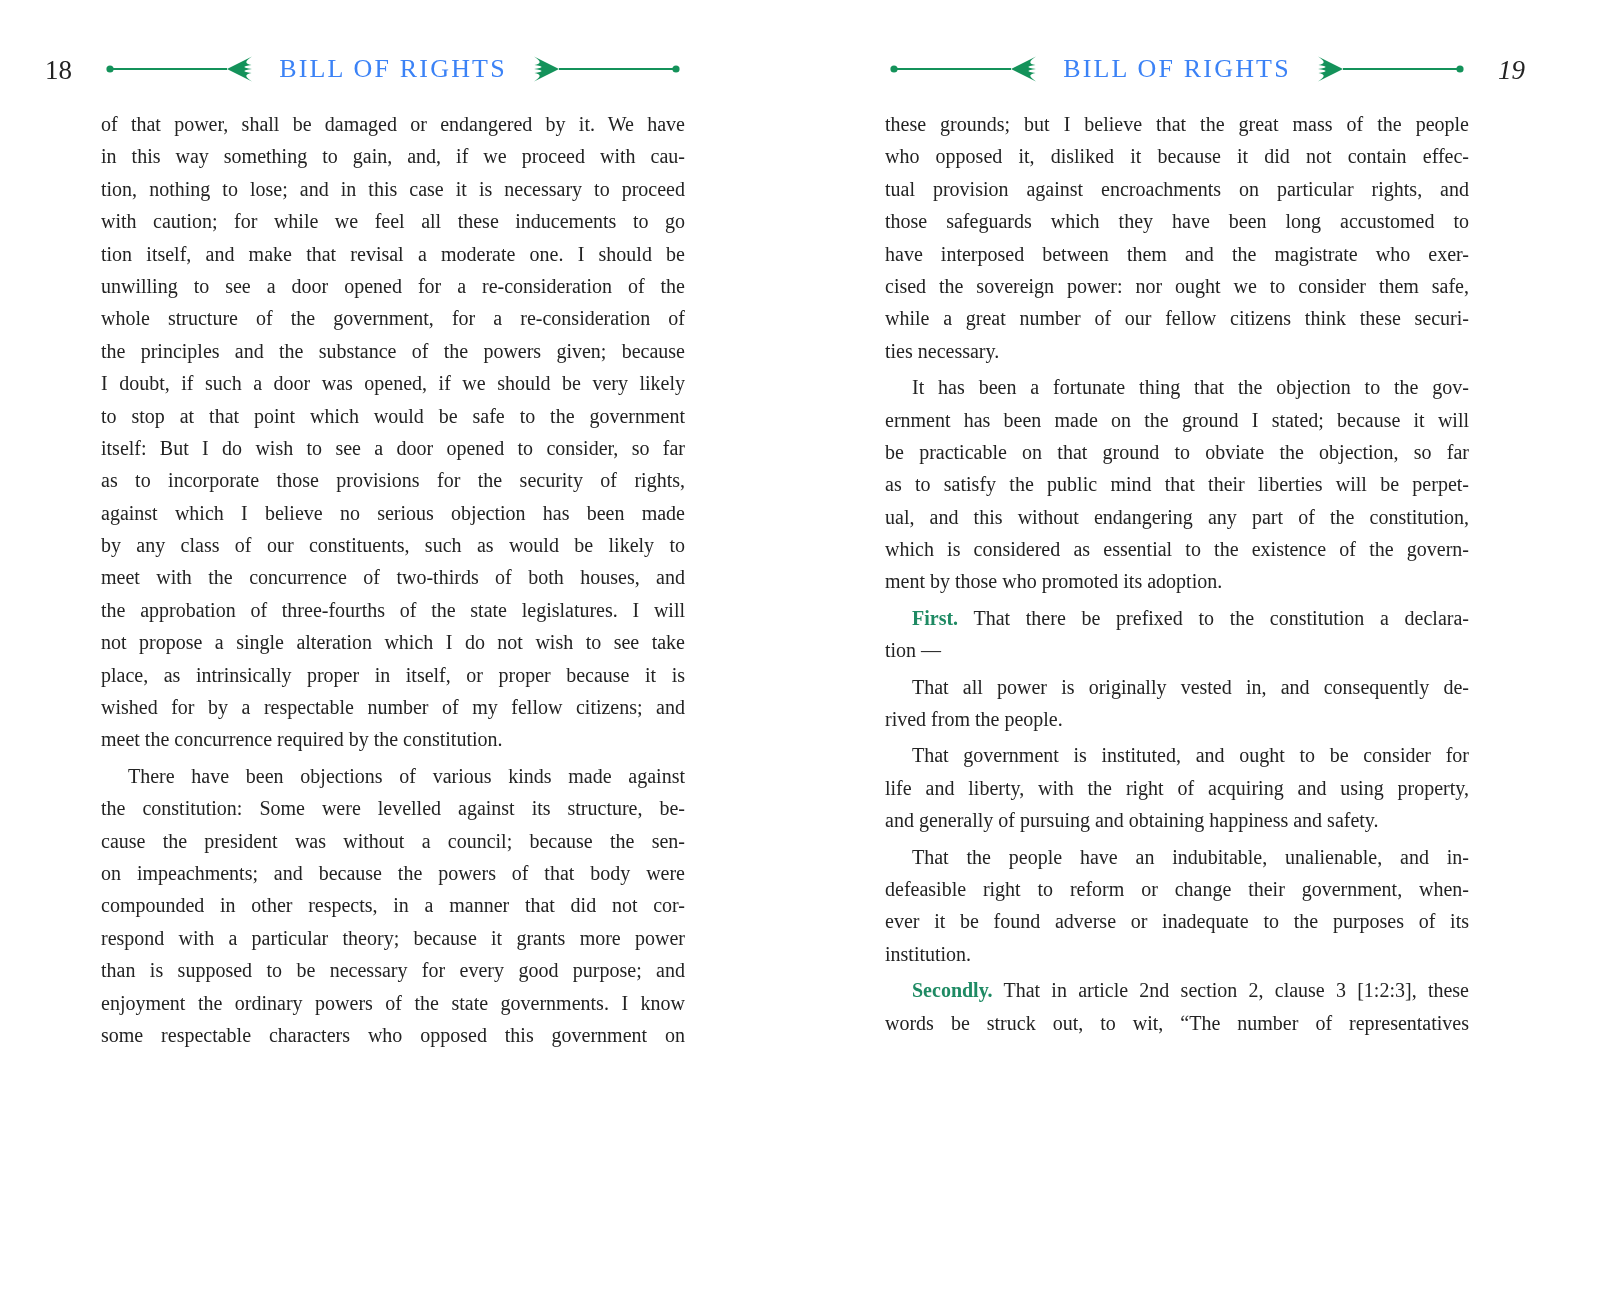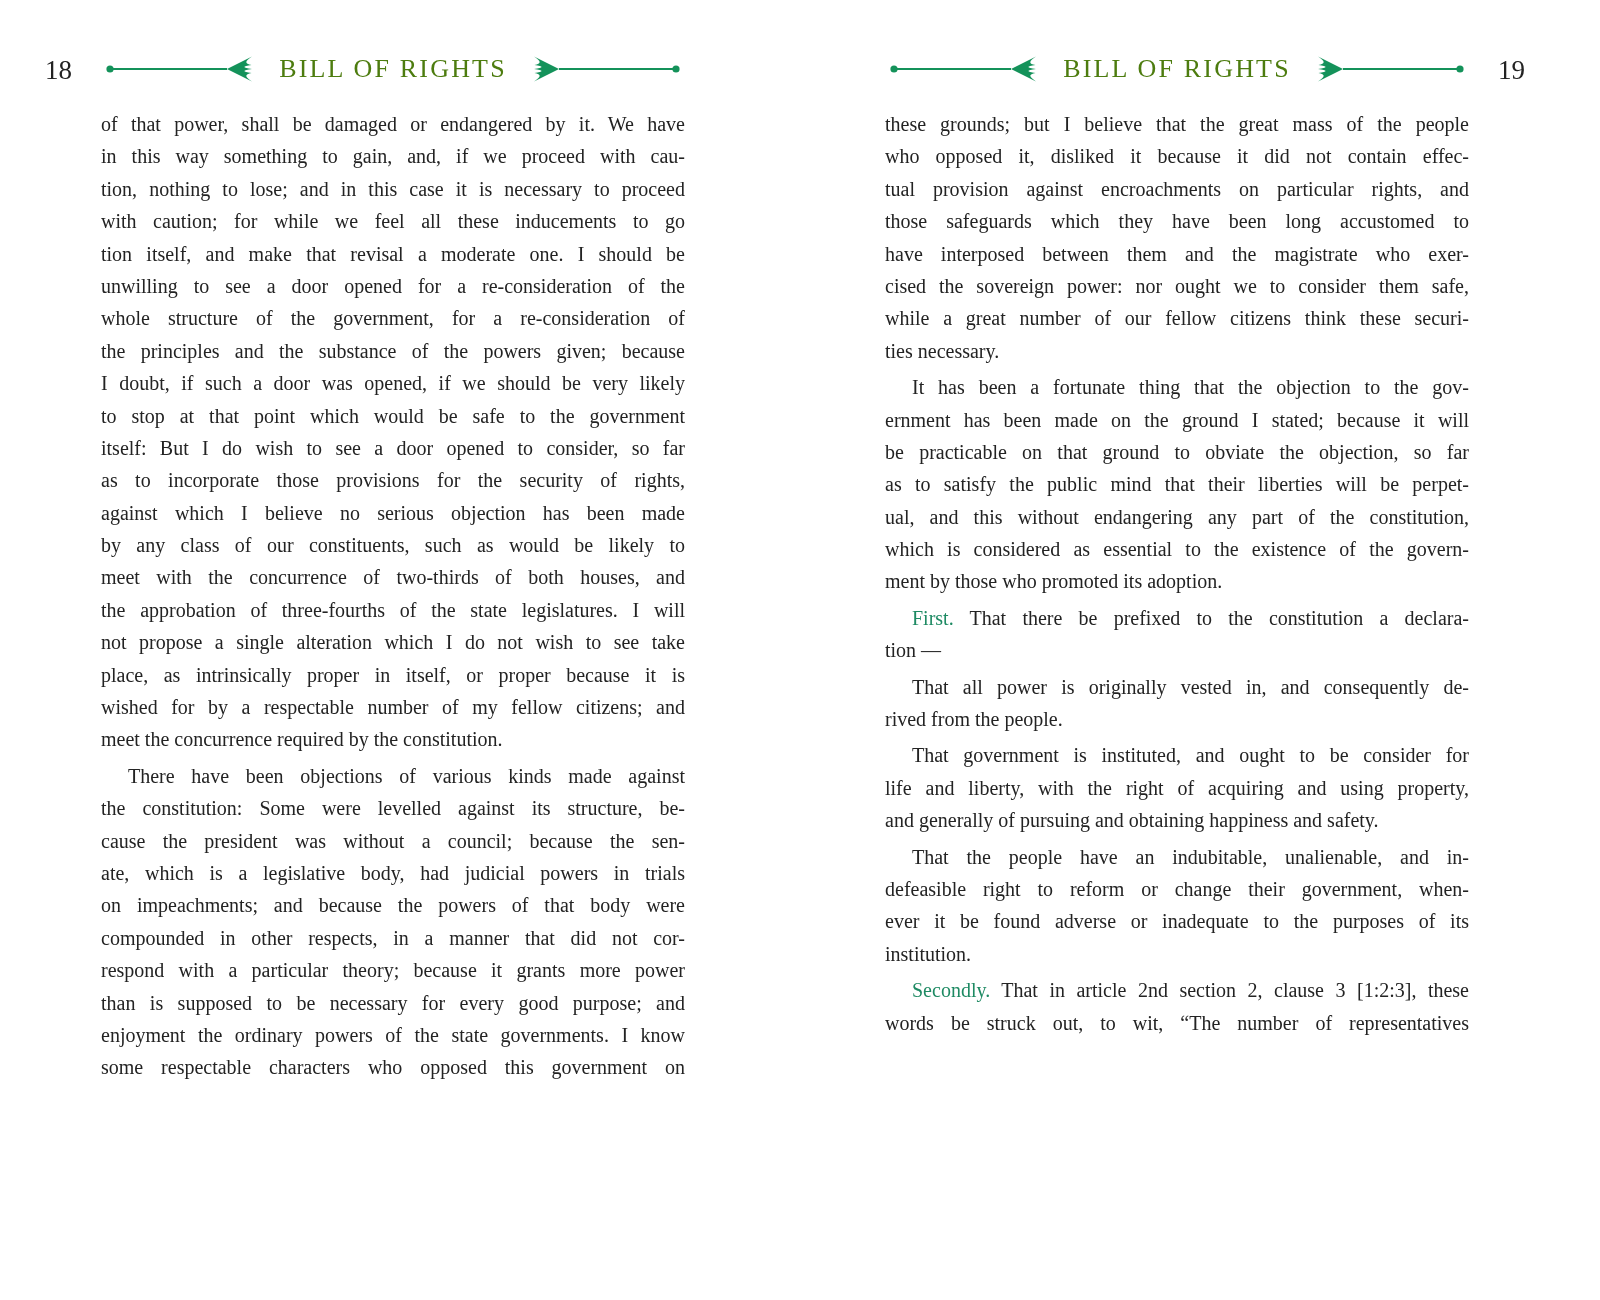--- a/index.html
+++ b/index.html
@@ -4,37 +4,37 @@
 <style>
   :root { --accent-green:#14925a; --lead-green:#1e8a63; }
   html,body { margin:0; padding:0; background:#ffffff; }
   body { width:1600px; height:1300px; font-family:"Liberation Serif", serif; }
   .spread { position:relative; width:1600px; height:1300px; background:#fff; overflow:hidden; }
   .page { position:absolute; top:46px; width:592px; }
   .page.left  { left:97px; }
   .page.right { left:881px; }
 
   .pheader { position:relative; display:flex; align-items:center; justify-content:center; height:46px; }
-  .ptitle { font-size:26px; letter-spacing:2.2px; color:#4d7c0f; margin:0 24px; white-space:nowrap; font-weight:400; }
+  .ptitle { font-size:26px; letter-spacing:2.2px; color:#3b82f6; margin:0 24px; white-space:nowrap; font-weight:400; }
   .orn { flex:0 0 150px; width:150px; height:30px; }
   .orn.flip { transform:scaleX(-1); }
   .orn line   { stroke:var(--accent-green); stroke-width:2; }
   .orn circle { fill:var(--accent-green); }
   .orn path   { fill:var(--accent-green); }
   .pagenum { position:absolute; top:11px; font-size:27px; color:#232323; line-height:1; }
   .pagenum.side-left  { left:-52px; }
-  .pagenum.side-right { right:-52px; }
+  .pagenum.side-right { right:-52px;font-style:italic; }
 
   .pbody { margin-top:16px; font-size:20px; line-height:32.4px; color:#232323; }
   .para { margin:4px; }
   .para + .para { margin-top:3px; }
   .line { text-align:justify; text-align-last:justify; text-justify:inter-word; height:32.4px; overflow:hidden; }
   .para:not(.open) .line:last-child { text-align-last:left; }
   .para.indent .line:first-child { text-indent:27px; }
-  .lead { color:var(--lead-green); font-weight:400; }
+  .lead { color:var(--lead-green); font-weight:700; }
 </style>
 </head>
 <body>
 
 <div class="spread">
 
   <div class="page left">
     <div class="pheader">
       <span class="pagenum side-left">18</span>
       <svg class="orn flip" viewBox="0 0 150 30" aria-hidden="true">
@@ -69,21 +69,20 @@
           <div class="line">the approbation of three-fourths of the state legislatures. I will</div>
           <div class="line">not propose a single alteration which I do not wish to see take</div>
           <div class="line">place, as intrinsically proper in itself, or proper because it is</div>
           <div class="line">wished for by a respectable number of my fellow citizens; and</div>
           <div class="line">meet the concurrence required by the constitution.</div>
         </div>
         <div class="para indent open">
           <div class="line">There have been objections of various kinds made against</div>
           <div class="line">the constitution: Some were levelled against its structure, be-</div>
           <div class="line">cause the president was without a council; because the sen-</div>
-          <div class="line">ate, which is a legislative body, had judicial powers in trials</div>
           <div class="line">on impeachments; and because the powers of that body were</div>
           <div class="line">compounded in other respects, in a manner that did not cor-</div>
           <div class="line">respond with a particular theory; because it grants more power</div>
           <div class="line">than is supposed to be necessary for every good purpose; and</div>
           <div class="line">enjoyment the ordinary powers of the state governments. I know</div>
           <div class="line">some respectable characters who opposed this government on</div>
         </div>
       </div>
   </div>
 

